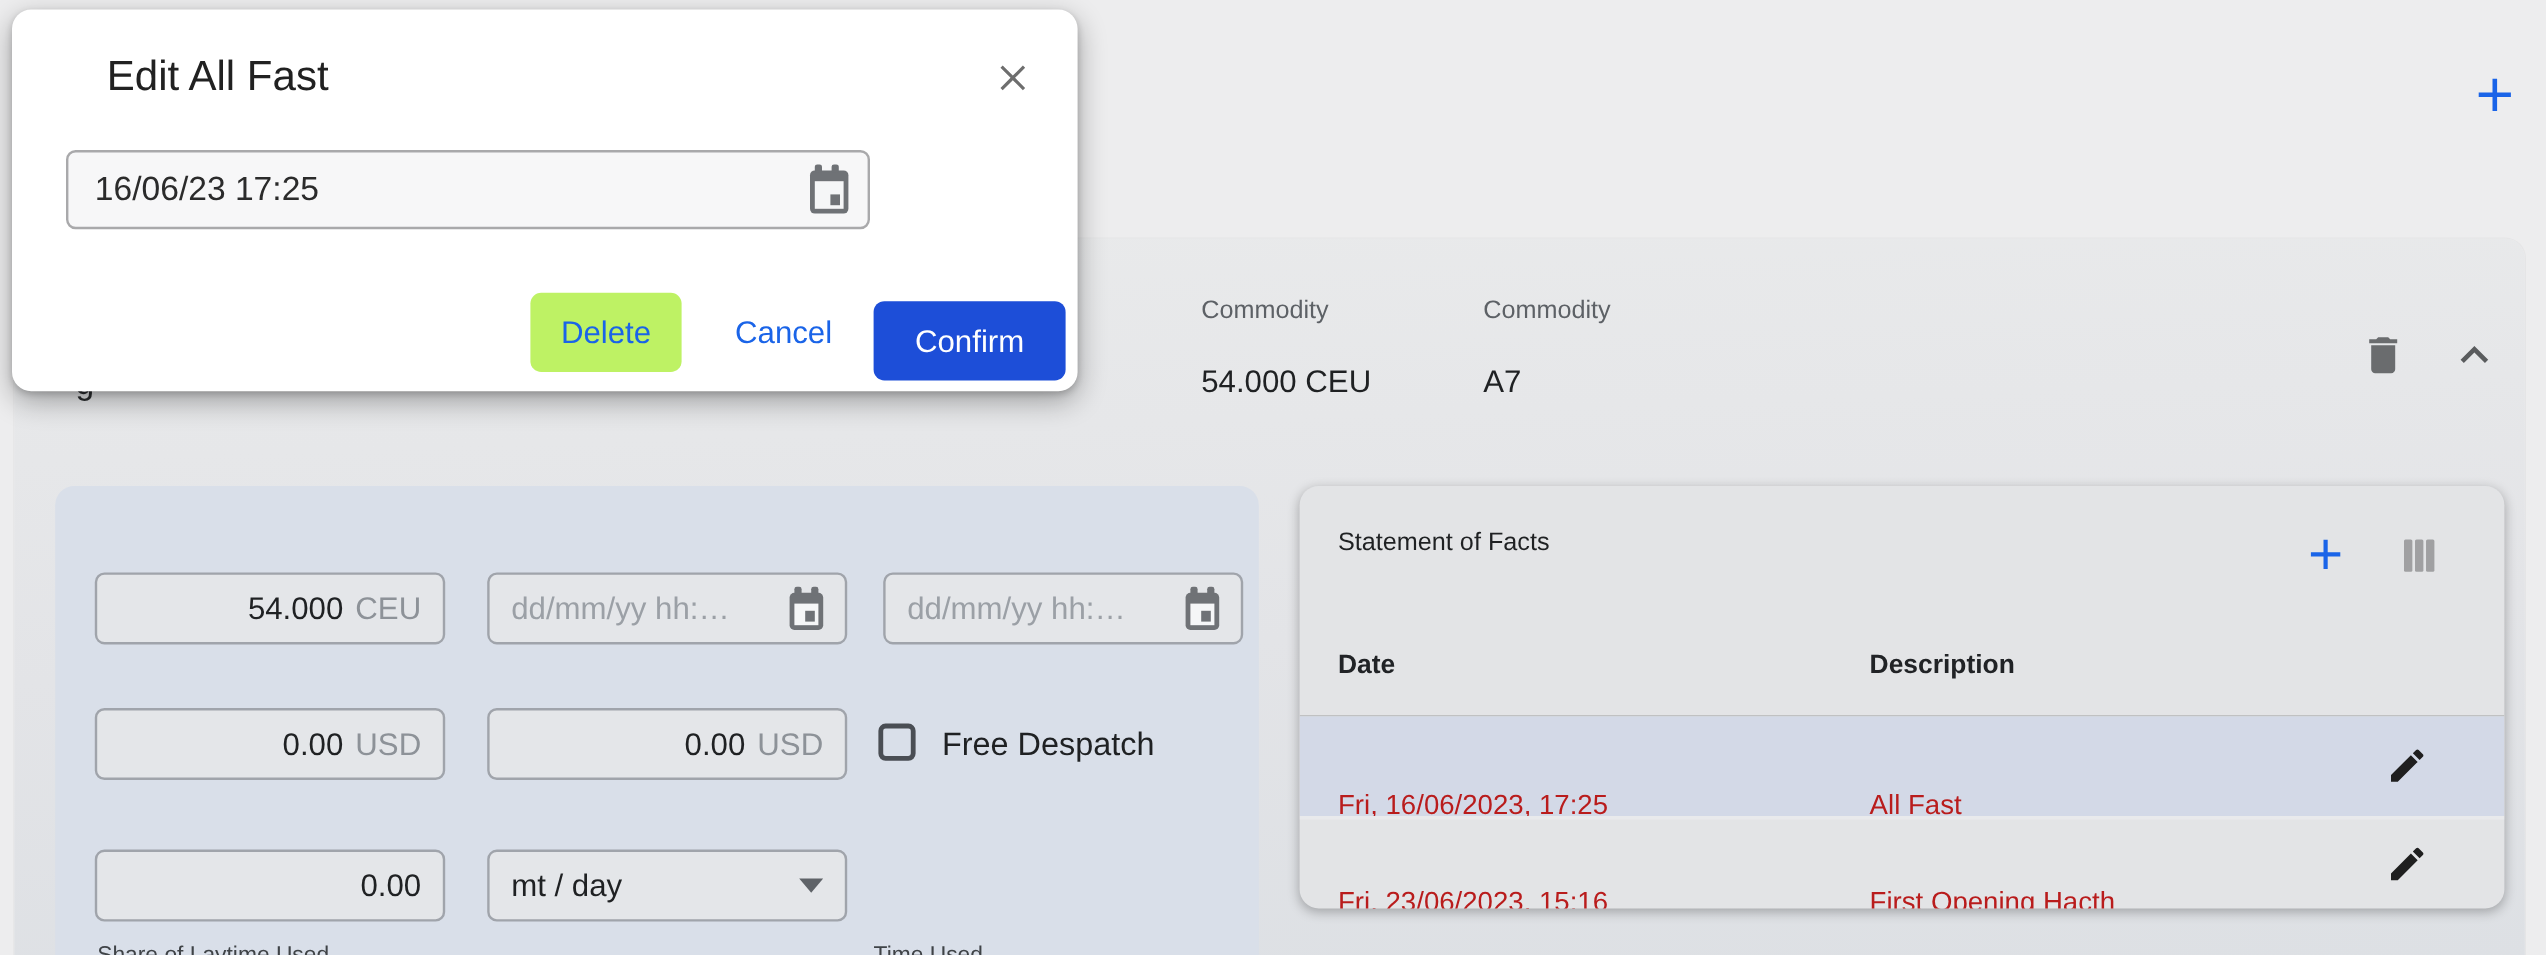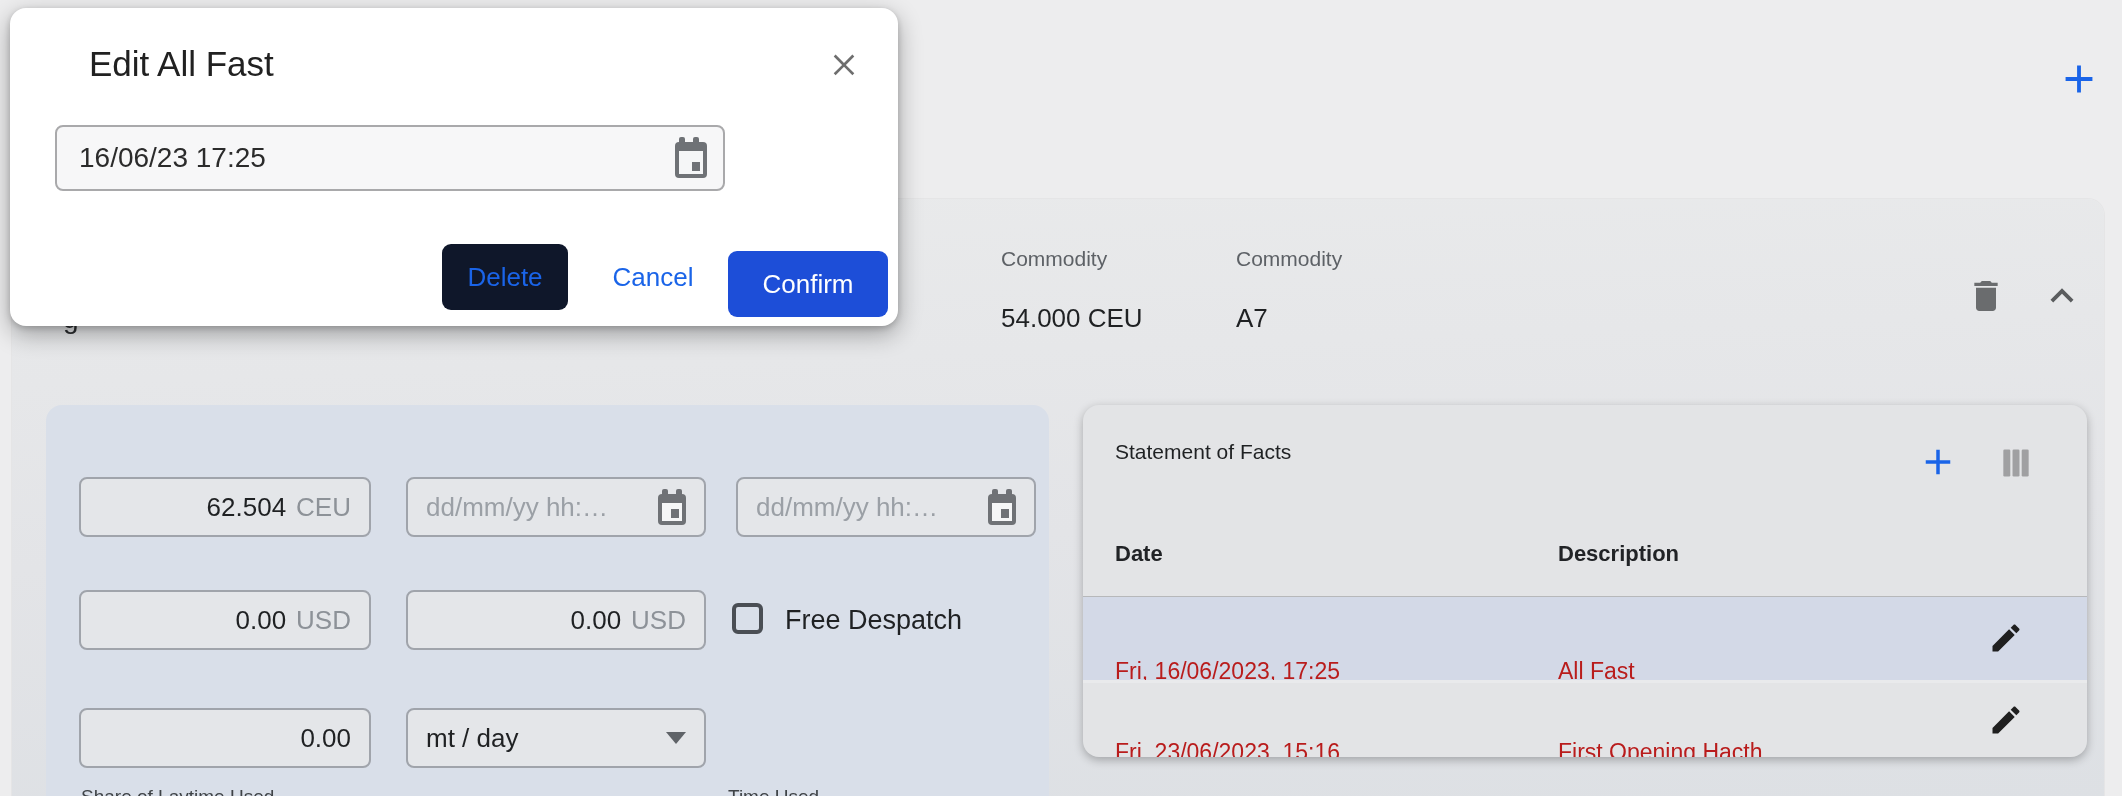--- a/index.html
+++ b/index.html
@@ -79,21 +79,21 @@
     background:#f7f7f8;border:2px solid #a9a9ab;border-radius:8px;
     display:flex;align-items:center;padding:0 16px 0 22px;
     font-size:28px;color:#2b2b2b;
   }
   .modal-input .cal{width:32px;height:36px;}
   .btn{
     position:absolute;height:66px;border:none;border-radius:9px;cursor:pointer;
     font-family:"Liberation Sans", sans-serif;font-size:26px;
     display:flex;align-items:center;justify-content:center;
   }
-  .btn-delete{left:432px;top:236px;width:126px;background:#0f172a;color:#1a64e8;}
+  .btn-delete{left:432px;top:236px;width:126px;background:#bef264;color:#1a64e8;}
   .btn-cancel{left:588px;top:236px;width:110px;background:transparent;color:#1a64e8;}
   .btn-confirm{left:718px;top:243px;width:160px;background:#1d4ed8;color:#ffffff;}
   .cutoff{overflow:hidden;}
 </style>
 </head>
 <body>
 
 <div class="page">
 
   <button class="icon-btn" style="left:2056px;top:56px;">
@@ -125,21 +125,21 @@
       <svg width="46" height="46" viewBox="0 0 24 24">
           <path d="M12 8l-6 6 1.41 1.41L12 10.83l4.59 4.58L18 14l-6-6z" fill="#5a5c5e"></path>
         </svg>
     </span>
   </button>
 
   <div class="form-card"></div>
 
   <div class="f-label" style="left:81px;top:441px;">Cargo Quantity</div>
   <div class="f-input right" style="left:79px;top:477px;width:292px;z-index:3;">
-    <span>62.504</span>
+    <span>54.000</span>
     <span class="unit">CEU</span>
   </div>
 
   <div class="f-label" style="left:411px;top:441px;">Laydays Commence</div>
   <div class="f-input" style="left:406px;top:477px;width:300px;z-index:3;">
     <span class="ph">dd/mm/yy hh:…</span>
     <span class="cal in-field">
         <span class="cal-dot"></span>
       </span>
   </div>

